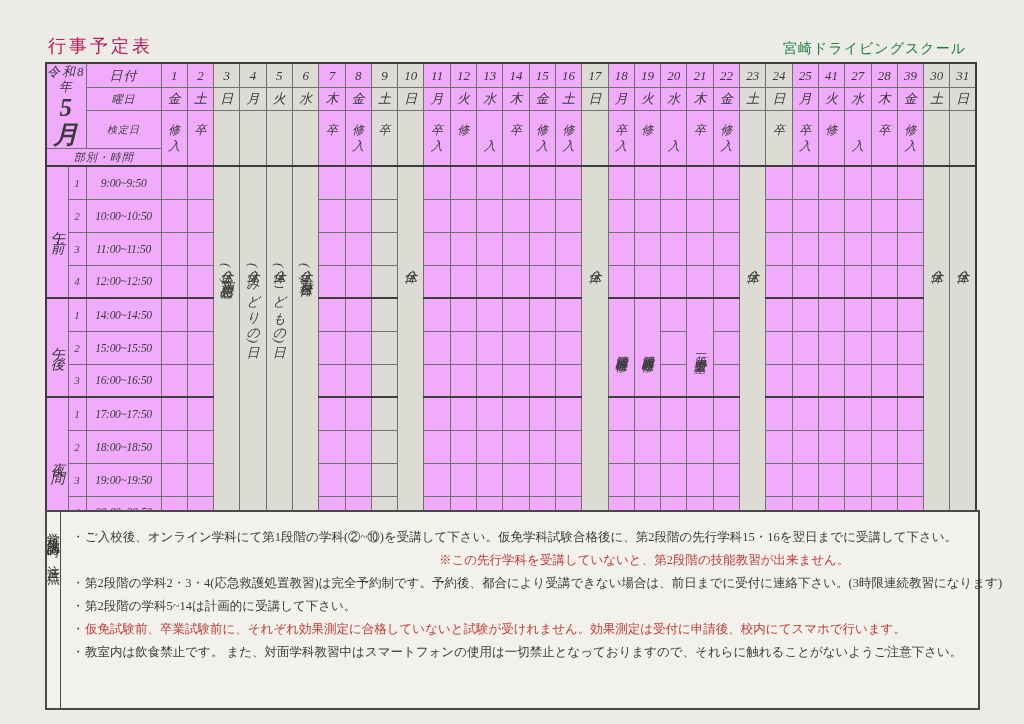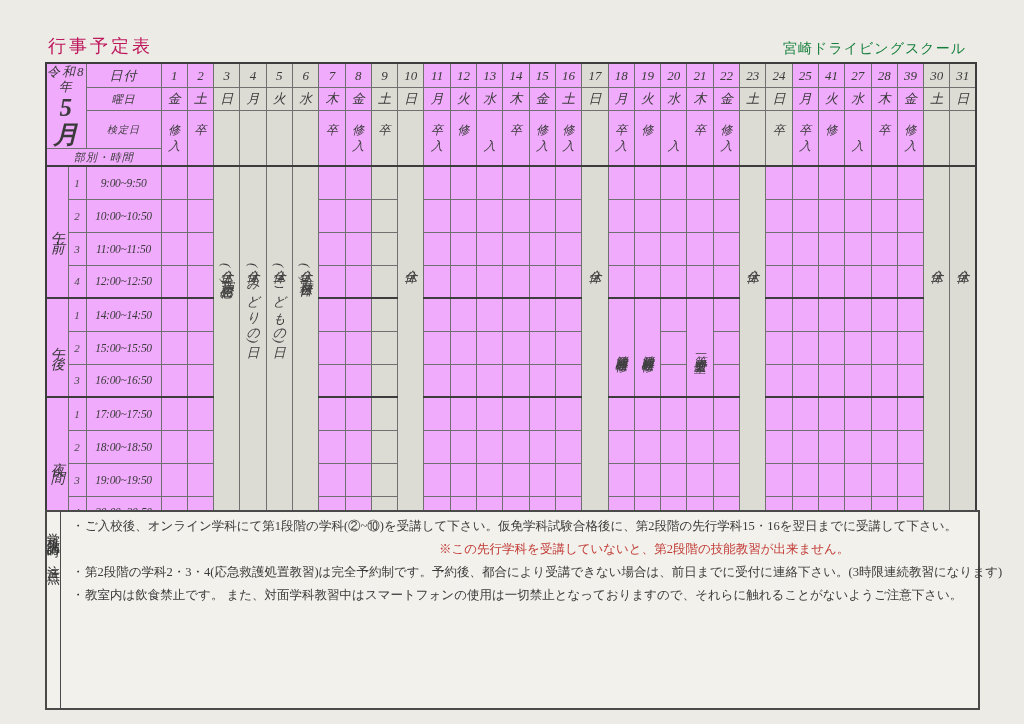--- a/index.html
+++ b/index.html
@@ -45,21 +45,21 @@
   .section-cell .vtext{letter-spacing:10px;font-size:14px;color:#333;}
   .closure-cell{vertical-align:top;}
   .closure-cell .vtext{margin-top:92px;font-size:13px;letter-spacing:2px;color:#3f3f3f;}
   .event-cell .vtext{font-size:12px;letter-spacing:1px;color:#3f3f3f;}
 
   .notes-box{position:absolute;left:45px;top:510px;width:931px;height:196px;
     border:2px solid #4a4a4a;background:#f2f1ec;display:flex;}
   .notes-label{width:32px;border-right:1px solid #4a4a4a;display:flex;
     align-items:flex-start;justify-content:center;padding-top:10px;box-sizing:border-box;}
   .notes-label .vtext{font-size:13px;letter-spacing:3px;color:#333;}
-  .notes-body{flex:1;padding:7px 10px 0 10px;font-size:12.5px;line-height:14px;}
+  .notes-body{flex:1;padding:18px 10px 0 10px;font-size:12.5px;line-height:14px;}
   .note-line{margin-bottom:9px;white-space:nowrap;}
   .note-line .bullet{display:inline-block;width:14px;text-align:center;color:#3a3a3a;}
   .note-red{color:#c23a35;}
 </style>
 </head>
 <body>
 
 <div class="page-header">
   <div class="doc-title">行事予定表</div>
   <div class="school-name">宮崎ドライビングスクール</div>
@@ -605,15 +605,17 @@
 </div>
 
 <div class="notes-box">
   <div class="notes-label">
     <span class="vtext">学科受講時の注意点</span>
   </div>
   <div class="notes-body" id="notes-body">
       <div class="note-line"><span class="bullet" style="color: rgb(58, 58, 58);">・</span><span>ご入校後、オンライン学科にて第1段階の学科(②~⑩)を受講して下さい。仮免学科試験合格後に、第2段階の先行学科15・16を翌日までに受講して下さい。</span></div>
       <div class="note-line note-red" style="margin-left: 368px;"><span>※この先行学科を受講していないと、第2段階の技能教習が出来ません。</span></div>
       <div class="note-line"><span class="bullet" style="color: rgb(58, 58, 58);">・</span><span>第2段階の学科2・3・4(応急救護処置教習)は完全予約制です。予約後、都合により受講できない場合は、前日までに受付に連絡下さい。(3時限連続教習になります)</span></div>
+      <div class="note-line"><span class="bullet" style="color: rgb(58, 58, 58);">・</span><span>第2段階の学科5~14は計画的に受講して下さい。</span></div>
+      <div class="note-line note-red"><span class="bullet" style="color: rgb(58, 58, 58);">・</span><span>仮免試験前、卒業試験前に、それぞれ効果測定に合格していないと試験が受けれません。効果測定は受付に申請後、校内にてスマホで行います。</span></div>
       <div class="note-line"><span class="bullet" style="color: rgb(58, 58, 58);">・</span><span>教室内は飲食禁止です。 また、対面学科教習中はスマートフォンの使用は一切禁止となっておりますので、それらに触れることがないようご注意下さい。</span></div>
     </div>
 </div>
 
 </body></html>

